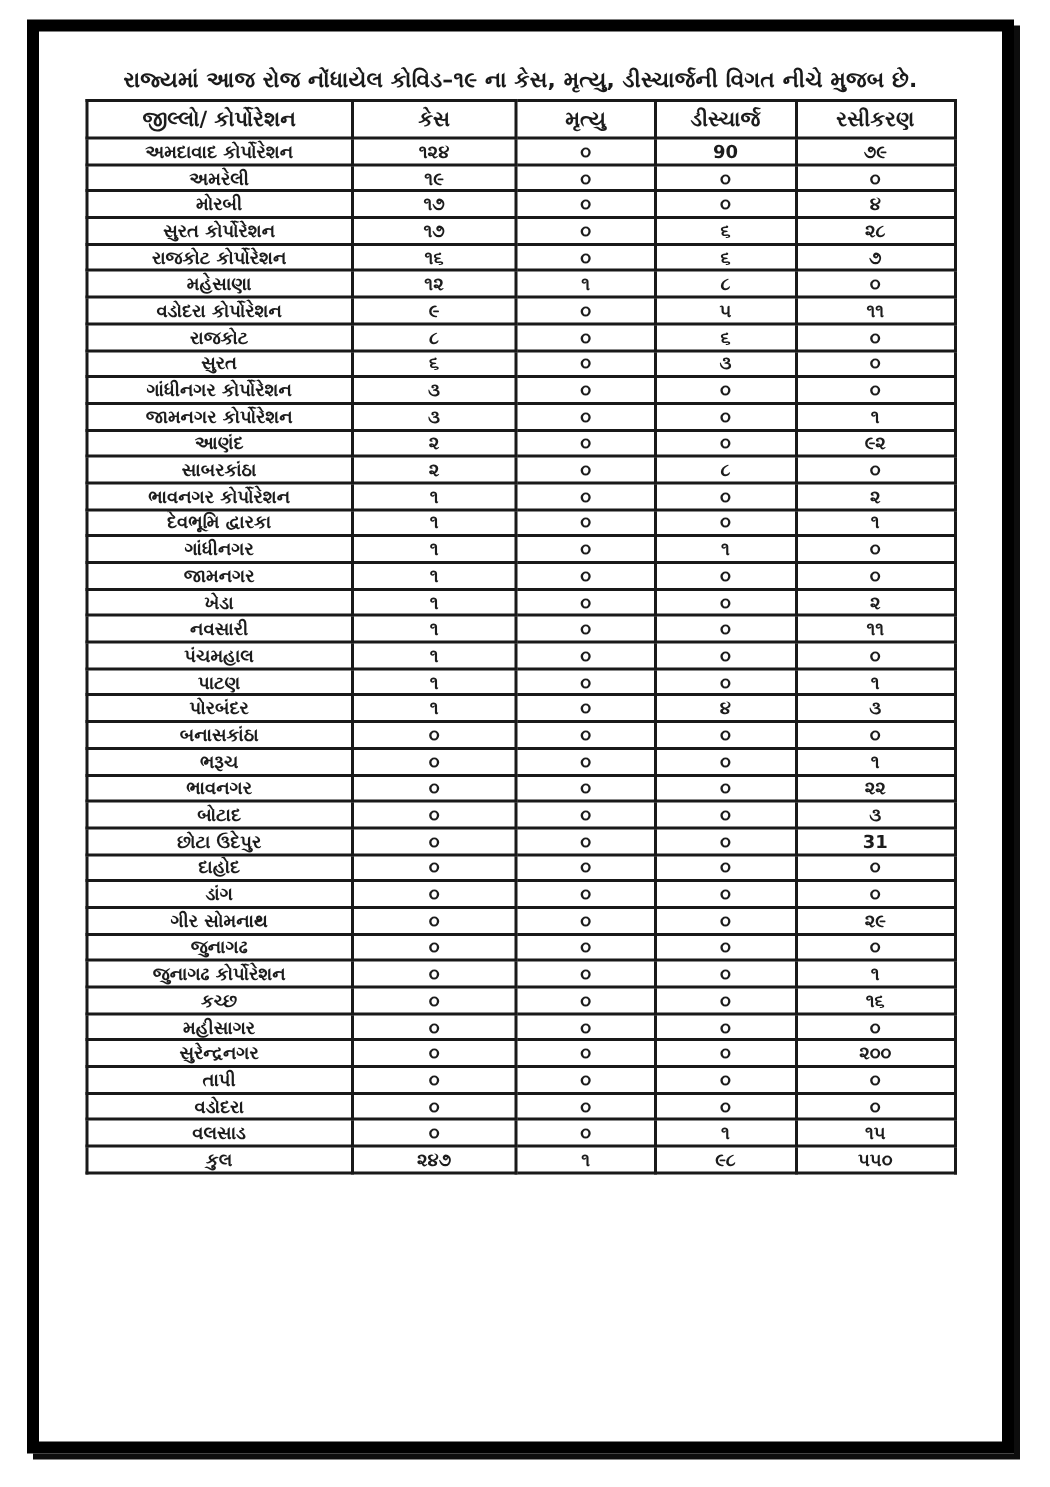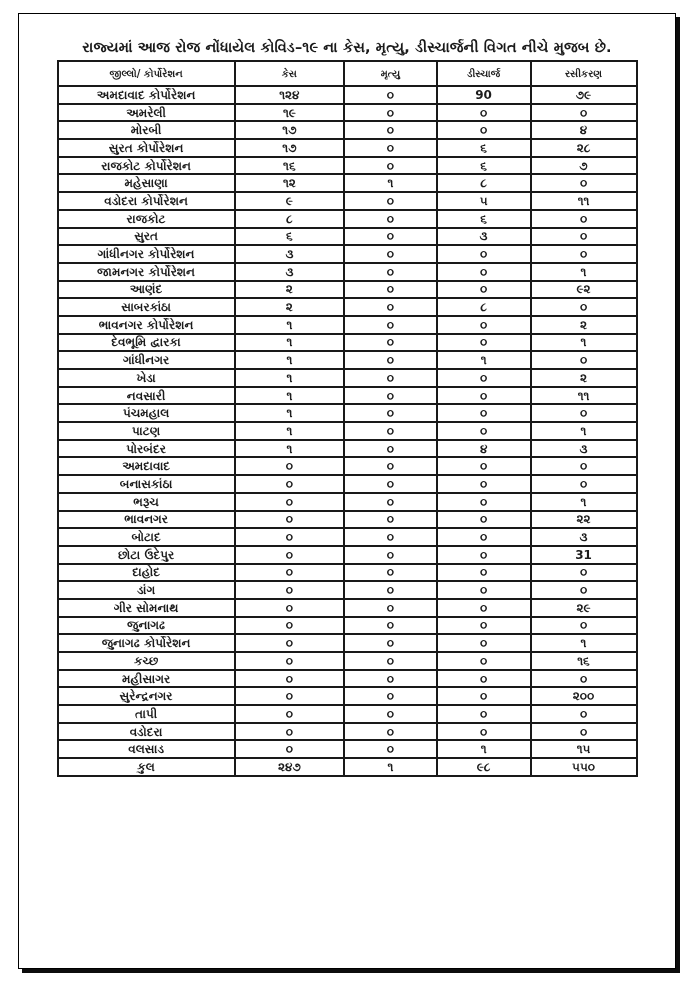--- a/index.html
+++ b/index.html
@@ -6,21 +6,21 @@
   body{
     width:700px;height:991px;
     background:#ffffff;
     font-family:"DejaVu Sans","Liberation Sans",sans-serif;
     position:relative;
     -webkit-font-smoothing:antialiased;
   }
   .page-frame{
     position:absolute;
     left:18px;top:13px;right:24px;bottom:22px;
-    border:1px solid #000000;
+    border:8px solid #000000;
     box-shadow:4px 4px 0 0 #0d0d0d;
     background:#ffffff;
     box-sizing:border-box;
   }
   .doc-title{
     margin:25px auto 4px;
     text-align:center;
     font-size:14.5px;
     font-weight:bold;
     color:#1a1a1a;
@@ -38,21 +38,21 @@
     text-align:center;
     vertical-align:middle;
     font-weight:bold;
     color:#1c1c1c;
     padding:0 2px;
     overflow:hidden;
     white-space:nowrap;
   }
   .covid-table th{
     height:23px;
-    font-size:10px;
+    font-size:14px;
   }
   .covid-table td{
     height:15.7px;
     font-size:12px;
     line-height:1;
   }
   col.c-district{width:30.6%;}
   col.c-cases{width:18.9%;}
   col.c-deaths{width:16.0%;}
   col.c-discharge{width:16.2%;}
@@ -189,20 +189,27 @@
     <td>૧</td>
   </tr>
         <tr>
     <td>ગાંધીનગર</td>
     <td>૧</td>
     <td>૦</td>
     <td>૧</td>
     <td>૦</td>
   </tr>
         <tr>
+    <td>જામનગર</td>
+    <td>૧</td>
+    <td>૦</td>
+    <td>૦</td>
+    <td>૦</td>
+  </tr>
+        <tr>
     <td>ખેડા</td>
     <td>૧</td>
     <td>૦</td>
     <td>૦</td>
     <td>૨</td>
   </tr>
         <tr>
     <td>નવસારી</td>
     <td>૧</td>
     <td>૦</td>
@@ -222,27 +229,20 @@
     <td>૦</td>
     <td>૦</td>
     <td>૧</td>
   </tr>
         <tr>
     <td>પોરબંદર</td>
     <td>૧</td>
     <td>૦</td>
     <td>૪</td>
     <td>૩</td>
-  </tr>
-        <tr>
-    <td>અમદાવાદ</td>
-    <td>૦</td>
-    <td>૦</td>
-    <td>૦</td>
-    <td>૦</td>
   </tr>
         <tr>
     <td>બનાસકાંઠા</td>
     <td>૦</td>
     <td>૦</td>
     <td>૦</td>
     <td>૦</td>
   </tr>
         <tr>
     <td>ભરૂચ</td>

